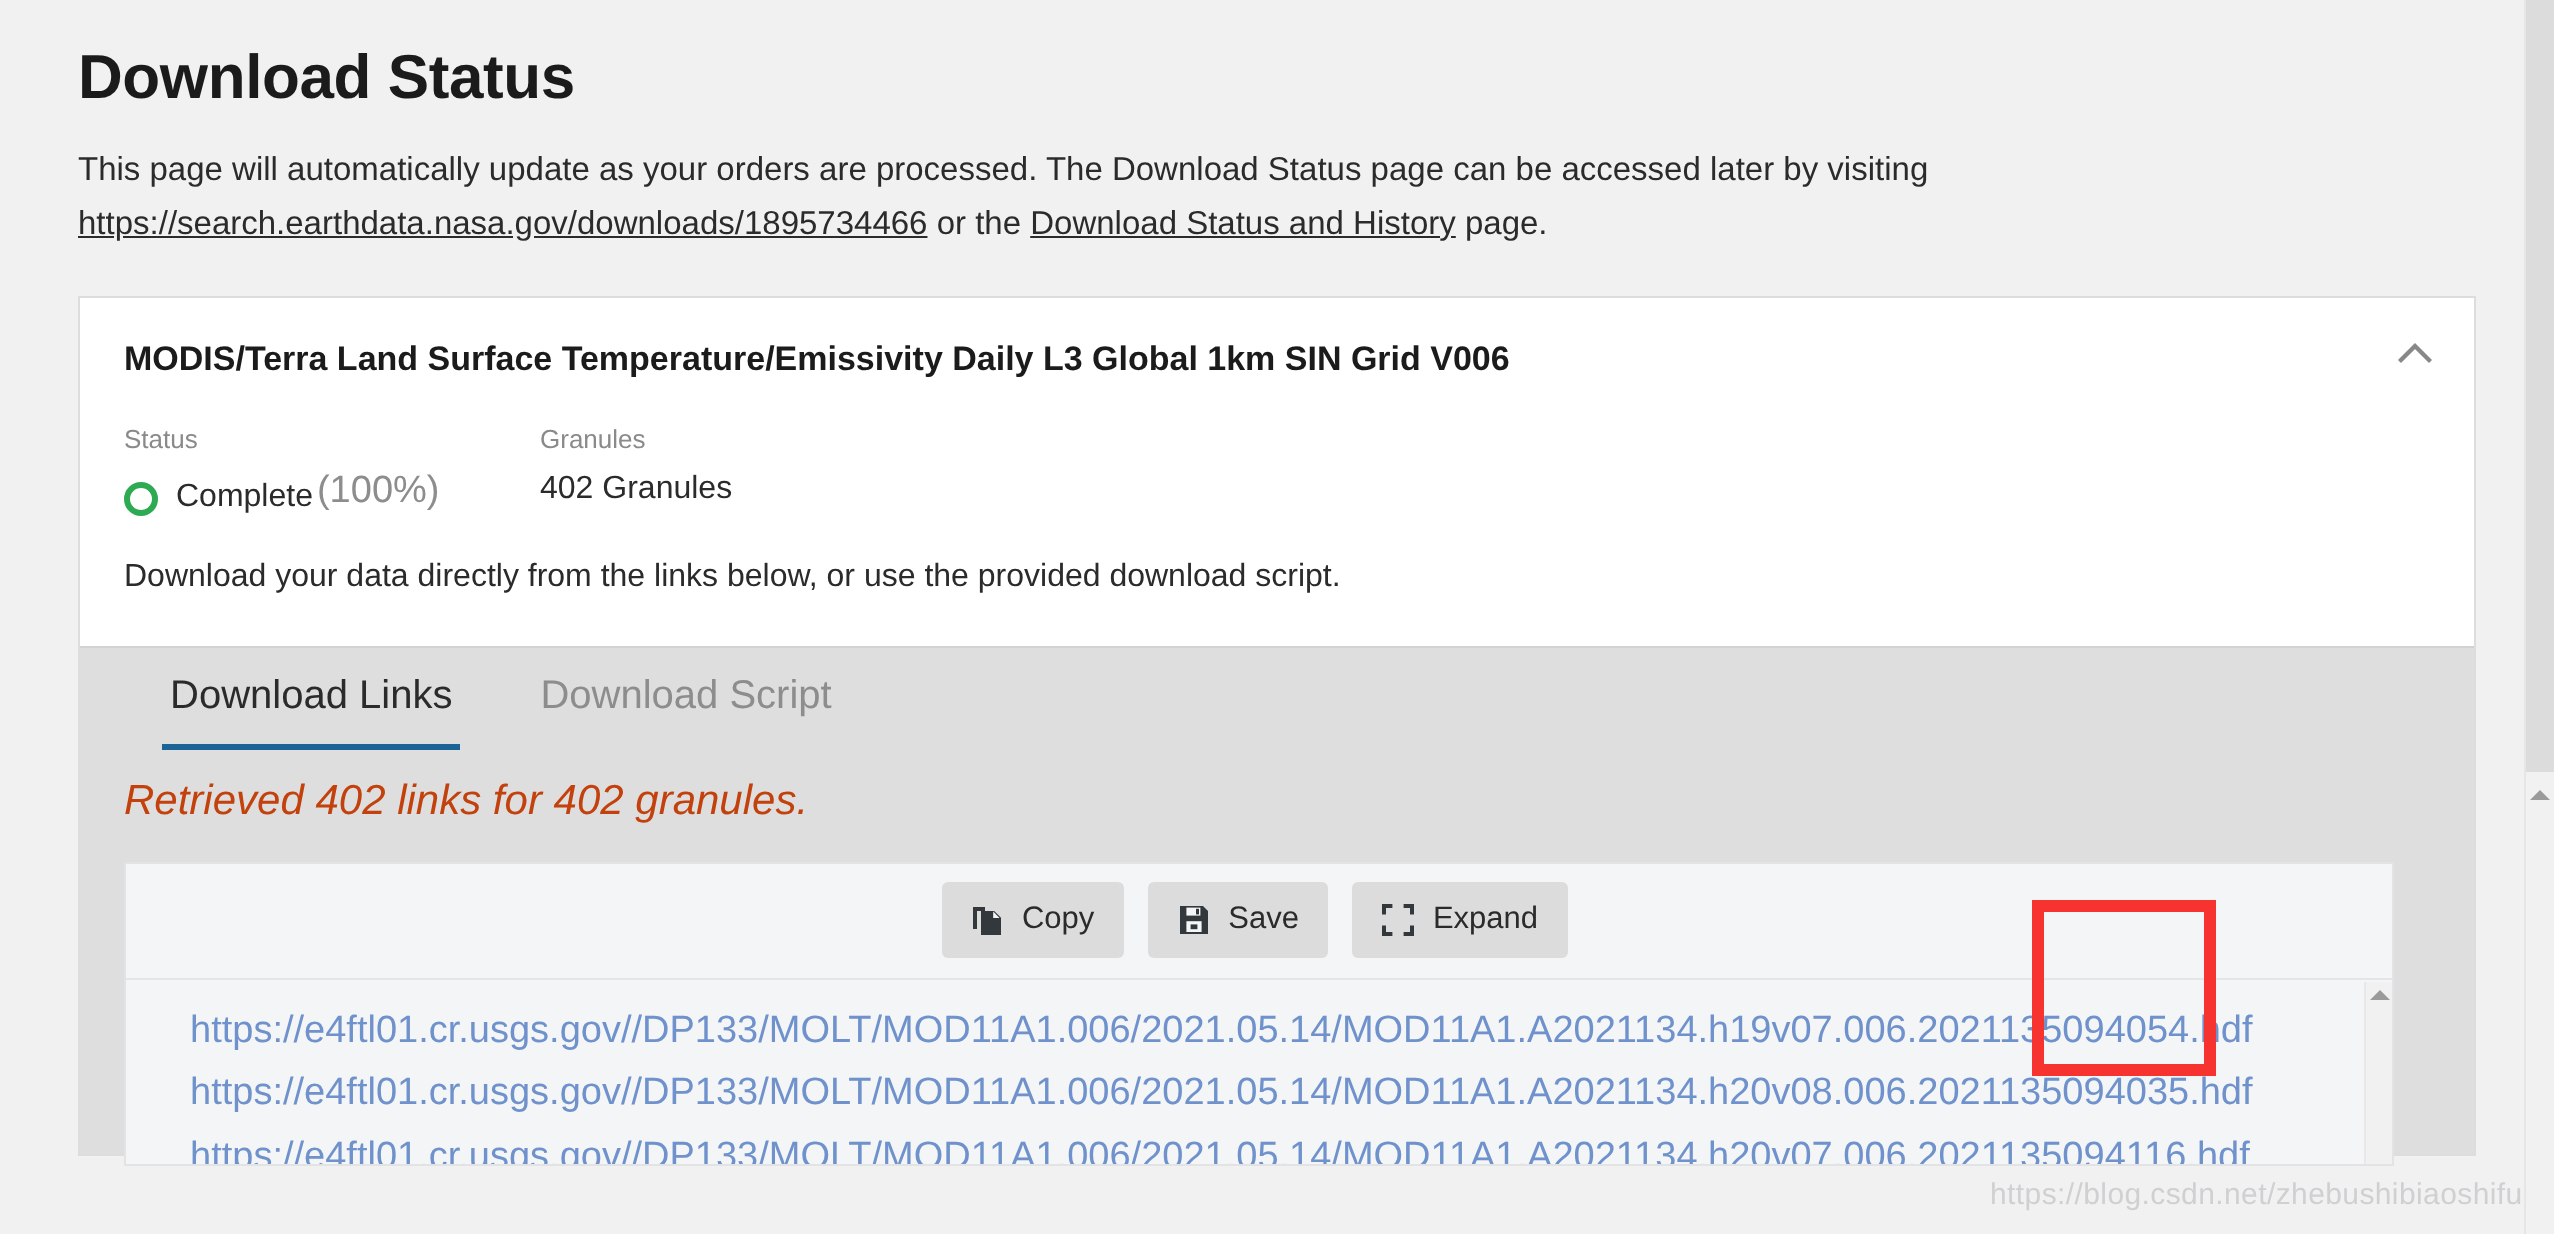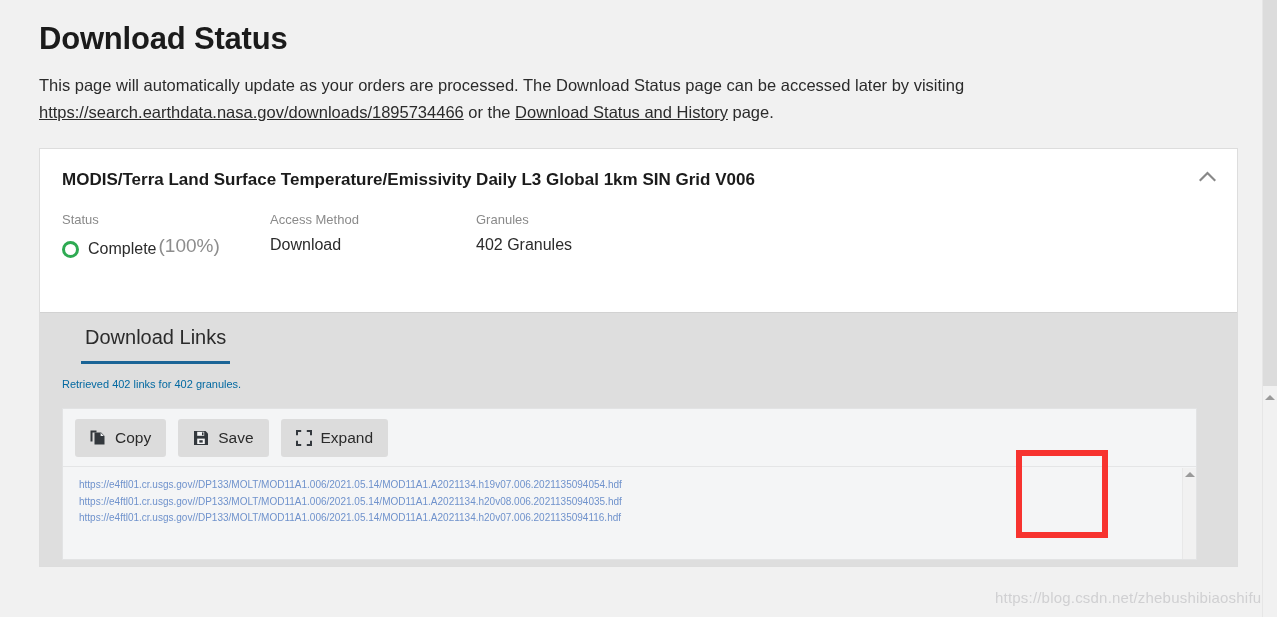--- a/index.html
+++ b/index.html
@@ -54,21 +54,21 @@
 
   
   .order-card {
     width: 1199px;
     background: #ffffff;
     border: 1px solid #dddddd;
     box-sizing: border-box;
   }
 
   .card-body {
-    padding: 20px 22px 34px 22px;
+    padding: 20px 22px 22px 22px;
     position: relative;
   }
 
   .collapse-toggle {
     position: absolute;
     right: 16px;
     top: 14px;
     width: 28px;
     height: 28px;
     display: flex;
@@ -158,41 +158,42 @@
 
   .tab-panel {
     background: #dedede;
     padding: 14px 22px 0 22px;
     height: 202px;
     box-sizing: border-box;
     position: relative;
   }
 
   .retrieved-note {
-    font-size: 11px;
-    color: #0369a1;
+    font-size: 21px;
+    font-style: italic;
+    color: #c2410c;
     margin: 0 0 18px 0;
   }
 
   
   .links-box {
     background: #f4f5f6;
     border: 1px solid #e2e3e4;
     box-sizing: border-box;
     width: 1135px;
     height: 152px;
     position: relative;
     overflow: hidden;
   }
 
   .links-toolbar {
     height: 58px;
     display: flex;
     align-items: center;
-    justify-content: flex-start;
+    justify-content: center;
     padding-right: 16px;
     border-bottom: 1px solid #e4e5e6;
     box-sizing: border-box;
   }
 
   .tool-btn {
     display: flex;
     align-items: center;
     gap: 9px;
     background: #dcdcdc;
@@ -203,22 +204,22 @@
     color: #2b2b2b;
     font-family: "Liberation Sans", sans-serif;
     cursor: pointer;
     margin-left: 12px;
     height: 38px;
     box-sizing: border-box;
   }
   .tool-btn svg { display: block; }
 
   .links-list {
-    padding: 10px 0 0 16px;
-    font-size: 10px;
+    padding: 10px 0 0 32px;
+    font-size: 19px;
     line-height: 1.66;
   }
   .links-list a {
     color: #6f92cc;
     text-decoration: none;
     display: block;
     white-space: nowrap;
   }
 
   
@@ -318,36 +319,34 @@
 
           <div class="meta-col status">
             <div class="meta-label">Status</div>
             <div class="meta-value">
               <span class="status-ring"></span>
               <span>Complete</span>
               <span class="status-pct">(100%)</span>
             </div>
           </div>
 
-          <div class="meta-col access">
-            <div class="meta-label">Access Method</div>
-            <div class="meta-value">Download</div>
-          </div>
 
           <div class="meta-col granules">
             <div class="meta-label">Granules</div>
             <div class="meta-value">402 Granules</div>
           </div>
 
         </div>
 
+        <p class="card-note">Download your data directly from the links below, or use the provided download script.</p>
       </div>
 
       <div class="tab-strip">
         <div class="tab active">Download Links</div>
+        <div class="tab">Download Script</div>
       </div>
 
       <div class="tab-panel">
 
         <p class="retrieved-note">Retrieved 402 links for 402 granules.</p>
 
         <div class="links-box">
 
           <div class="links-toolbar">
 

